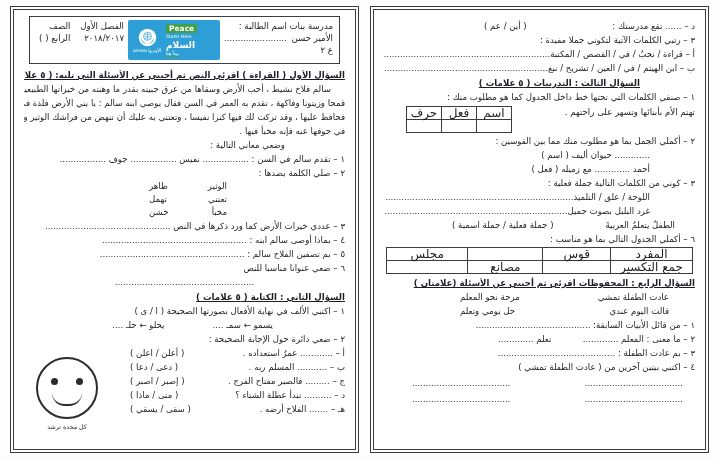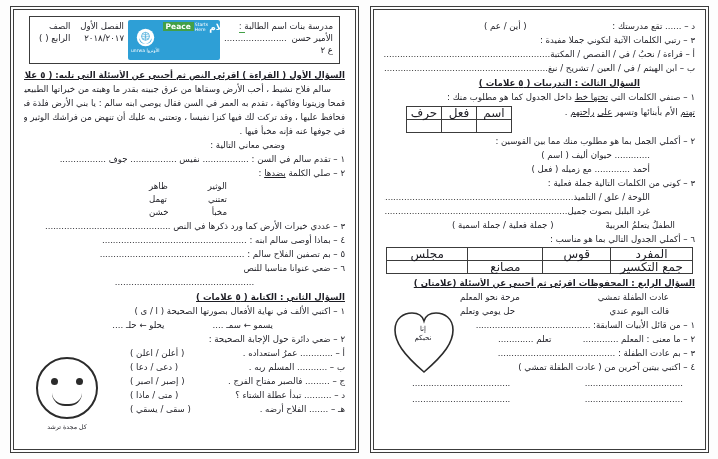--- a/index.html
+++ b/index.html
@@ -15,34 +15,34 @@
   
   .hbox{border:1px solid #3c3c3c;height:48px;margin:2px 5px 5px;display:flex;
         align-items:stretch;padding:3px 6px;gap:4px}
   .h-right{flex:1;display:flex;flex-direction:row;justify-content:space-around}
   .h-left{width:88px;display:flex;flex-direction:row;justify-content:space-around}
   .logo{width:92px;height:40px;background:#2e9fd6;border-radius:2px;display:flex;
         direction:ltr;color:#fff;padding:2px 3px;gap:3px;align-self:center}
   .logo-left{width:32px;display:flex;flex-direction:column;align-items:center;justify-content:center;gap:1px}
   .emblem{width:19px;height:19px}
   .unrwa-label{font-size:4.5px;line-height:5px;white-space:nowrap}
-  .logo-right{flex:1;display:flex;flex-direction:row;align-items:flex-start;justify-content:center;gap:1px}
+  .logo-right{flex:1;display:flex;flex-direction:column;align-items:flex-start;justify-content:center;gap:1px}
   .peace{background:#43a047;font-weight:bold;font-size:7.5px;line-height:9px;padding:0 3px}
   .starts{font-size:4.5px;line-height:5px}
   .salam{font-size:9px;font-weight:bold;line-height:10px}
   .yabda{font-size:4.5px;line-height:5px;border-bottom:1px solid #43a047}
 
   .qtitle{font-weight:bold;text-decoration:underline;margin-top:3px;white-space:nowrap;overflow:hidden}
   .qtitle.ind{padding-right:55px}
   .ln{margin-top:2px;white-space:nowrap;overflow:hidden}
   .pind{padding-right:14px}
   .indent1{padding-right:60px}
   .indent2{padding-right:45px}
   .center{text-align:center}
-  .u{text-decoration:underline}
+  .u{}
 
   .match{width:78px;margin:1px 118px 1px 0;display:flex;flex-direction:column;gap:1px}
   .match-row{display:flex;justify-content:space-between}
 
   .pairs{display:flex;gap:48px;padding-right:72px}
 
   .choice{display:flex;justify-content:space-between;margin:2px 0 0 8px;margin-left:8px;padding-left:0}
   .choices{margin-left:98px}
   .choice .opts{white-space:nowrap}
 
@@ -288,24 +288,15 @@
 
     <div class="blankrow">
       <span>....................................</span>
       <span>....................................</span>
     </div>
     <div class="blankrow">
       <span>....................................</span>
       <span>....................................</span>
     </div>
 
-    <div class="heart">
-      <svg viewBox="0 0 70 68" width="70" height="68">
-        <path d="M35 64 C14 46 6 34 6 22 C6 10 15 5 23 5 C29 5 33.5 8 35 13 C36.5 8 41 5 47 5 C55 5 64 10 64 22 C64 34 56 46 35 64 Z" fill="none" stroke="#2b2b2b" stroke-width="1.6"></path>
-      </svg>
-      <div class="heart-text">
-        <div>إنا</div>
-        <div>نحبكم</div>
-      </div>
-    </div>
 
   </div>
 </div>
 
 </body></html>

